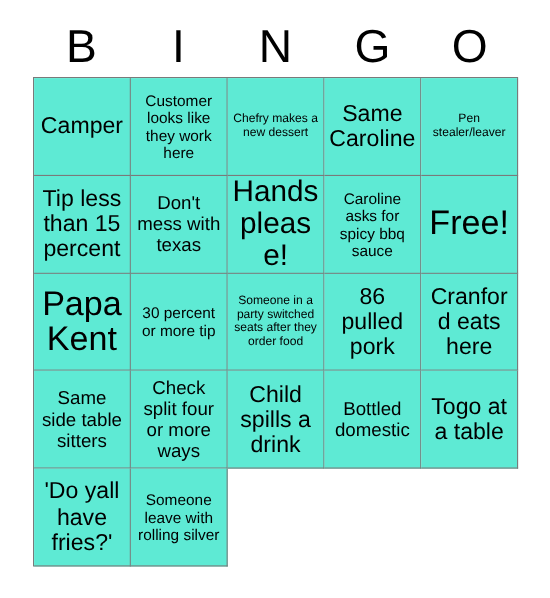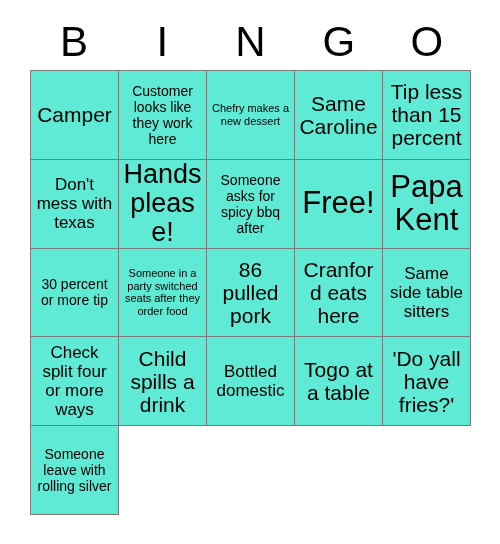--- a/index.html
+++ b/index.html
@@ -108,32 +108,35 @@
     <div class="cell sz-sm">
         <span class="cell-text">Customer looks like they work here</span>
       </div>
     <div class="cell sz-xs">
         <span class="cell-text">Chefry makes a new dessert</span>
       </div>
 
     <div class="cell sz-lg">
         <span class="cell-text">Same Caroline</span>
       </div>
+    <div class="cell sz-xs">
+        <span class="cell-text">Pen stealer/leaver</span>
+      </div>
     <div class="cell sz-lg">
         <span class="cell-text">Tip less than 15 percent</span>
       </div>
     <div class="cell sz-md">
         <span class="cell-text">Don't mess with texas</span>
       </div>
 
     <div class="cell sz-xl">
         <span class="cell-text">Hands please!</span>
       </div>
     <div class="cell sz-sm">
-        <span class="cell-text">Someone asks for spicy bbq after</span>
+        <span class="cell-text">Caroline asks for spicy bbq sauce</span>
       </div>
     <div class="cell sz-xxl">
         <span class="cell-text">Free!</span>
       </div>
     <div class="cell sz-xxl">
         <span class="cell-text">Papa Kent</span>
       </div>
     <div class="cell sz-sm">
         <span class="cell-text">30 percent or more tip</span>
       </div>

